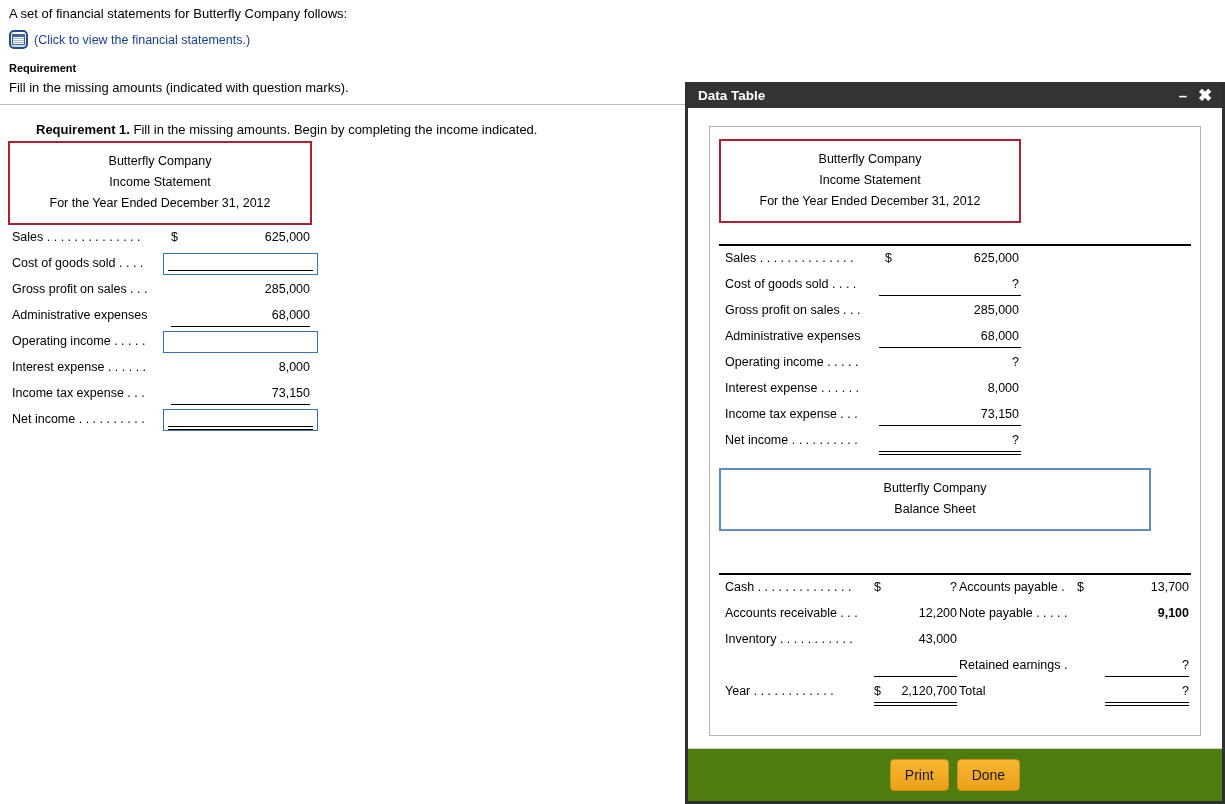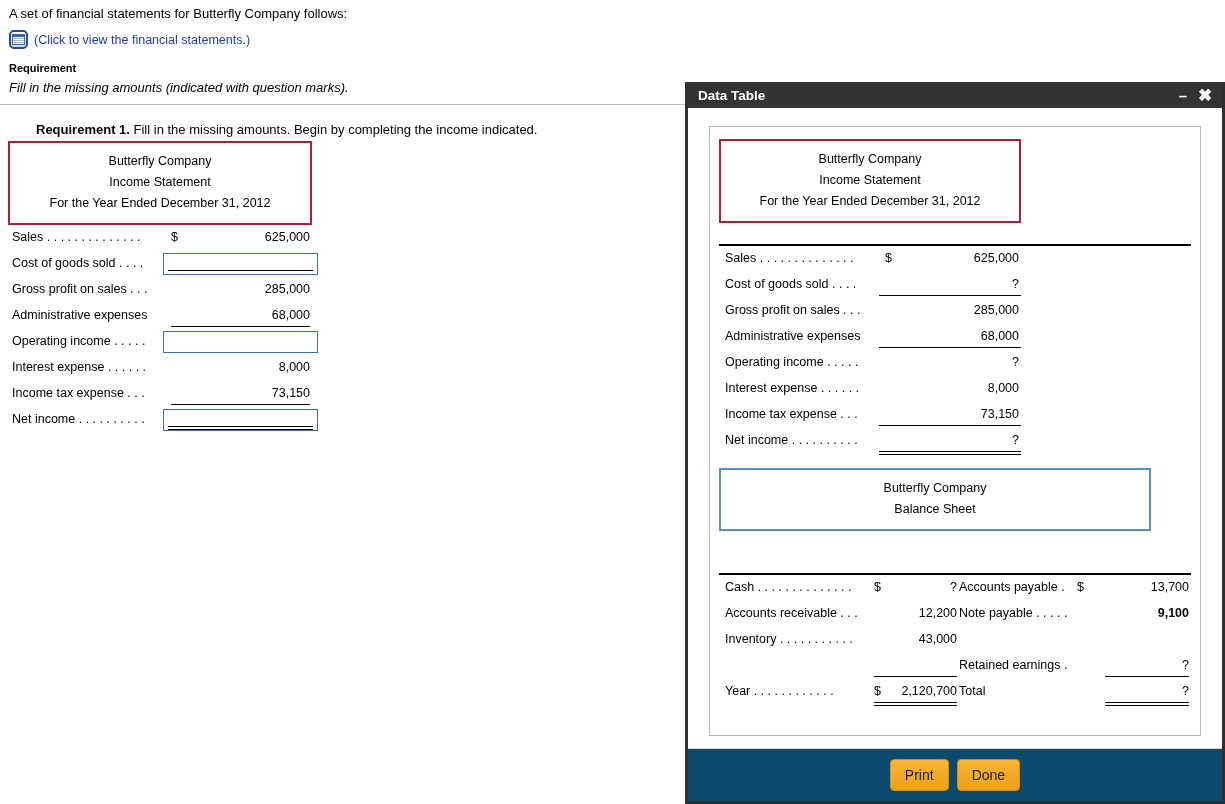--- a/index.html
+++ b/index.html
@@ -38,21 +38,21 @@
     border: 1px solid #3c62a8; box-sizing: content-box;
   }
   .click-text { font-size: 12.5px; color: #1b3fa0; }
 
   .req-heading {
     position: absolute; left: 9px; top: 62px;
     font-size: 11px; font-weight: bold; color: #000;
   }
   .req-sub {
     position: absolute; left: 9px; top: 80px;
-    font-size: 13px; color: #000; font-style: italic;
+    font-size: 13px; color: #000;
   }
   .hr-sep {
     position: absolute; left: 0; top: 104px; width: 1225px;
     height: 1px; background: #bdbdbd;
   }
   .req1 {
     position: absolute; left: 8px; top: 122px;
     font-size: 13px; color: #000;
   }
   .req1 b { font-weight: bold; padding-left: 28px; }
@@ -117,21 +117,21 @@
     position: absolute; left: 0; right: 0; top: 26px; bottom: 0;
     background: #ffffff;
   }
   .dlg-panel {
     position: absolute; left: 21px; top: 18px;
     width: 492px; height: 610px;
     border: 1px solid #b5b5b5; background: #fff; box-sizing: border-box;
   }
   .dlg-footer {
     position: absolute; left: 0; right: 0; bottom: 0; height: 52px;
-    background: #0c4a6e; border-top: 1px solid #d2d2d2;
+    background: #4d7c0f; border-top: 1px solid #d2d2d2;
     display: flex; align-items: center; justify-content: center; gap: 8px;
   }
   .btn {
     min-width: 56px; height: 32px; padding: 0 14px;
     border: 1px solid #d08e12; border-radius: 4px;
     background: linear-gradient(#f7b632, #eda019);
     font-size: 14px; color: #1a1a1a; cursor: pointer;
     font-family: "Liberation Sans", sans-serif;
   }
 

